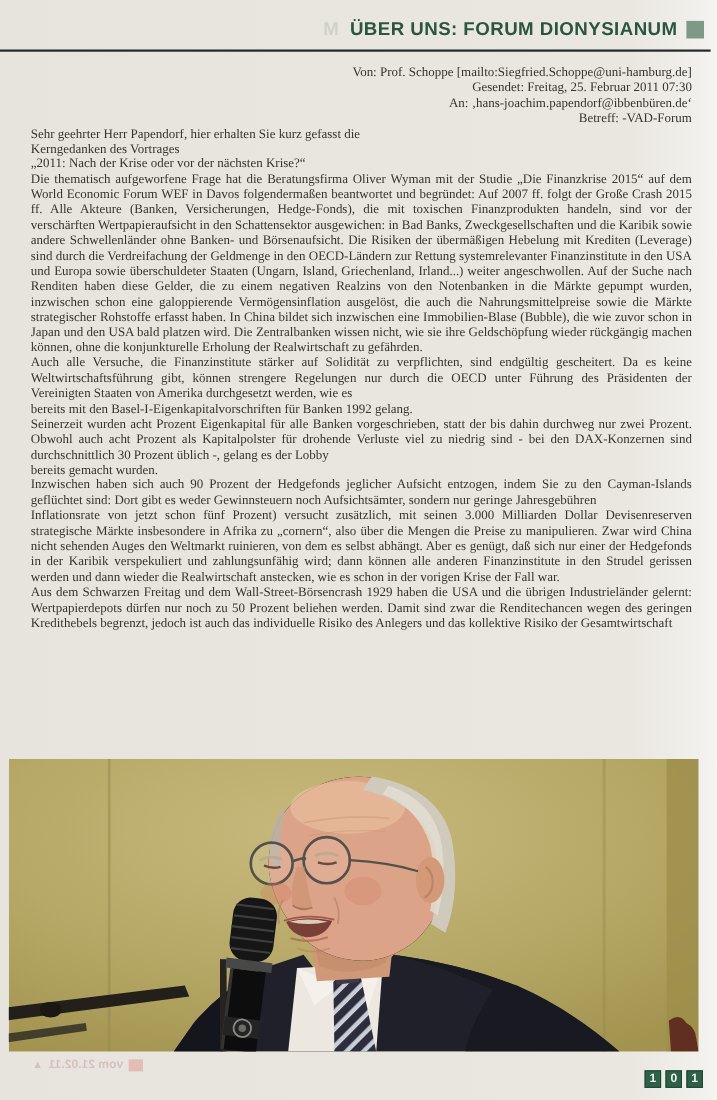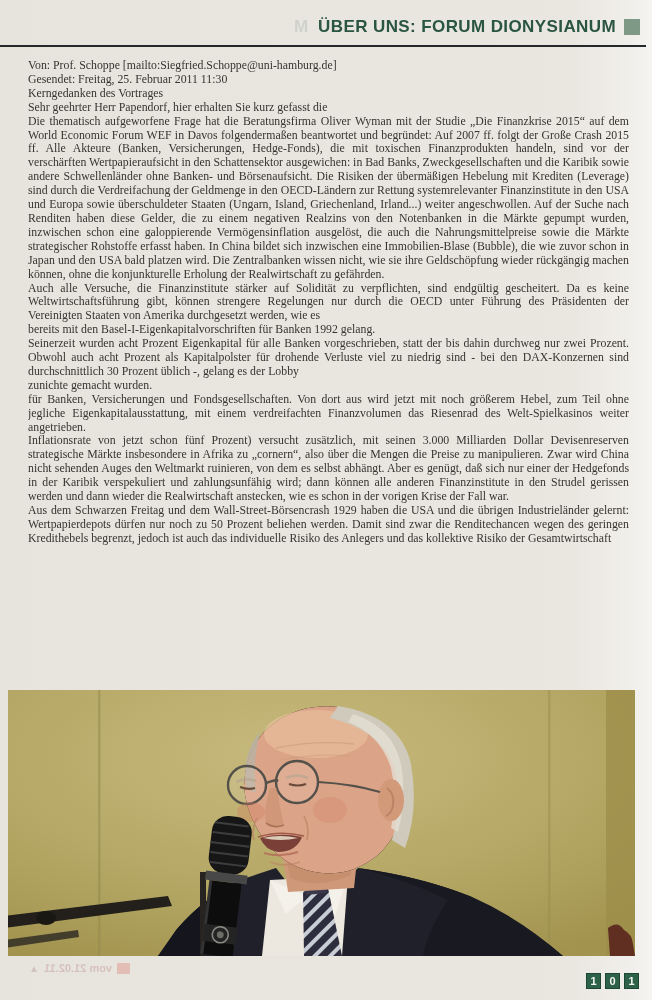--- a/index.html
+++ b/index.html
@@ -11,21 +11,21 @@
   
   .hdr{position:absolute;top:17px;left:0;width:640px;display:flex;justify-content:flex-end;align-items:center;gap:8px;}
   .hdr-title{font-family:"Liberation Sans",sans-serif;font-weight:bold;font-size:17px;letter-spacing:.4px;color:#2a5541;white-space:nowrap;text-align:right;}
   .hdr-ghost{font-family:"Liberation Sans",sans-serif;font-weight:bold;font-size:17px;color:#2a5541;opacity:.13;margin-right:2px;}
   .hdr-square{width:16px;height:16px;background:#7e9a87;flex:0 0 auto;}
   .hdr-rule{position:absolute;top:45px;left:0;width:646px;height:2px;background:#23282a;}
   
   .email{position:absolute;top:59px;left:28px;width:601px;height:628px;overflow:hidden;
          font-size:11.8px;line-height:13.9px;text-align:justify;hyphens:auto;}
   .email p{margin:0;}
-  .email .hline{text-align:left;}
+  .email .hline{text-align:right;}
   
   .photo{position:absolute;left:8px;top:690px;width:627px;height:266px;box-shadow:0 0 0 1px rgba(90,80,50,.25) inset;}
   .photo svg{display:block;}
   
   .pagenum{position:absolute;top:973px;left:586px;display:flex;gap:4px;}
   .pagenum .box{width:15px;height:16px;background:#2d6148;border:1px solid #1d4733;
         color:#f4f6f3;font-family:"Liberation Sans",sans-serif;font-weight:bold;font-size:11px;
         display:flex;align-items:center;justify-content:center;box-sizing:border-box;}
   .marginnote{position:absolute;top:962px;left:10px;width:120px;display:flex;align-items:center;gap:5px;
         transform:scaleX(-1);opacity:.40;color:#bd8b85;
@@ -40,29 +40,32 @@
 
   <div class="hdr">
     <span class="hdr-ghost">M</span>
     <span class="hdr-title">ÜBER UNS: FORUM DIONYSIANUM</span>
     <span class="hdr-square"></span>
   </div>
   <div class="hdr-rule"></div>
 
   <div class="email">
     <p class="hline">Von: Prof. Schoppe [mailto:Siegfried.Schoppe@uni-hamburg.de]</p>
-    <p class="hline">Gesendet: Freitag, 25. Februar 2011 11:30</p>
+    <p class="hline">Gesendet: Freitag, 25. Februar 2011 07:30</p>
+    <p class="hline">An: ‚hans-joachim.papendorf@ibbenbüren.de‘</p>
+    <p class="hline">Betreff: -VAD-Forum</p>
+    <p>Sehr geehrter Herr Papendorf, hier erhalten Sie kurz gefasst die</p>
     <p>Kerngedanken des Vortrages</p>
-    <p>Sehr geehrter Herr Papendorf, hier erhalten Sie kurz gefasst die</p>
+    <p>„2011: Nach der Krise oder vor der nächsten Krise?“</p>
     <p>Die thematisch aufgeworfene Frage hat die Beratungsfirma Oliver Wyman mit der Studie „Die Finanzkrise 2015“ auf dem World Economic Forum WEF in Davos folgendermaßen beantwortet und begründet: Auf 2007 ff. folgt der Große Crash 2015 ff. Alle Akteure (Banken, Versicherungen, Hedge-Fonds), die mit toxischen Finanzprodukten handeln, sind vor der verschärften Wertpapieraufsicht in den Schattensektor ausgewichen: in Bad Banks, Zweckgesellschaften und die Karibik sowie andere Schwellenländer ohne Banken- und Börsenaufsicht. Die Risiken der übermäßigen Hebelung mit Krediten (Leverage) sind durch die Verdreifachung der Geldmenge in den OECD-Ländern zur Rettung systemrelevanter Finanzinstitute in den USA und Europa sowie überschuldeter Staaten (Ungarn, Island, Griechenland, Irland...) weiter angeschwollen. Auf der Suche nach Renditen haben diese Gelder, die zu einem negativen Realzins von den Notenbanken in die Märkte gepumpt wurden, inzwischen schon eine galoppierende Vermögensinflation ausgelöst, die auch die Nahrungsmittelpreise sowie die Märkte strategischer Rohstoffe erfasst haben. In China bildet sich inzwischen eine Immobilien-Blase (Bubble), die wie zuvor schon in Japan und den USA bald platzen wird. Die Zentralbanken wissen nicht, wie sie ihre Geldschöpfung wieder rückgängig machen können, ohne die konjunkturelle Erholung der Realwirtschaft zu gefährden.</p>
     <p>Auch alle Versuche, die Finanzinstitute stärker auf Solidität zu verpflichten, sind endgültig gescheitert. Da es keine Weltwirtschaftsführung gibt, können strengere Regelungen nur durch die OECD unter Führung des Präsidenten der Vereinigten Staaten von Amerika durchgesetzt werden, wie es</p>
     <p>bereits mit den Basel-I-Eigenkapitalvorschriften für Banken 1992 gelang.</p>
     <p>Seinerzeit wurden acht Prozent Eigenkapital für alle Banken vorgeschrieben, statt der bis dahin durchweg nur zwei Prozent. Obwohl auch acht Prozent als Kapitalpolster für drohende Verluste viel zu niedrig sind - bei den DAX-Konzernen sind durchschnittlich 30 Prozent üblich -, gelang es der Lobby</p>
-    <p>zunichte gemacht wurden.</p>
-    <p>für Banken, Versicherungen und Fondsgesellschaften. Von dort aus wird jetzt mit noch größerem Hebel, zum Teil ohne jegliche Eigenkapitalausstattung, mit einem verdreifachten Finanzvolumen das Riesenrad des Welt-Spielkasinos weiter angetrieben.</p>
+    <p>bereits gemacht wurden.</p>
+    <p>Inzwischen haben sich auch 90 Prozent der Hedgefonds jeglicher Aufsicht entzogen, indem Sie zu den Cayman-Islands geflüchtet sind: Dort gibt es weder Gewinnsteuern noch Aufsichtsämter, sondern nur geringe Jahresgebühren</p>
     <p>Inflationsrate von jetzt schon fünf Prozent) versucht zusätzlich, mit seinen 3.000 Milliarden Dollar Devisenreserven strategische Märkte insbesondere in Afrika zu „cornern“, also über die Mengen die Preise zu manipulieren. Zwar wird China nicht sehenden Auges den Weltmarkt ruinieren, von dem es selbst abhängt. Aber es genügt, daß sich nur einer der Hedgefonds in der Karibik verspekuliert und zahlungsunfähig wird; dann können alle anderen Finanzinstitute in den Strudel gerissen werden und dann wieder die Realwirtschaft anstecken, wie es schon in der vorigen Krise der Fall war.</p>
     <p>Aus dem Schwarzen Freitag und dem Wall-Street-Börsencrash 1929 haben die USA und die übrigen Industrieländer gelernt: Wertpapierdepots dürfen nur noch zu 50 Prozent beliehen werden. Damit sind zwar die Renditechancen wegen des geringen Kredithebels begrenzt, jedoch ist auch das individuelle Risiko des Anlegers und das kollektive Risiko der Gesamtwirtschaft</p>
   </div>
 
   <div class="photo">
     <svg width="627" height="266" viewBox="0 0 627 266" xmlns="http://www.w3.org/2000/svg">
       <defs>
         <radialGradient id="bgGlow" cx="45%" cy="25%" r="85%">
           <stop offset="0%" stop-color="#c6b97c"></stop>
           <stop offset="55%" stop-color="#b6a967"></stop>

